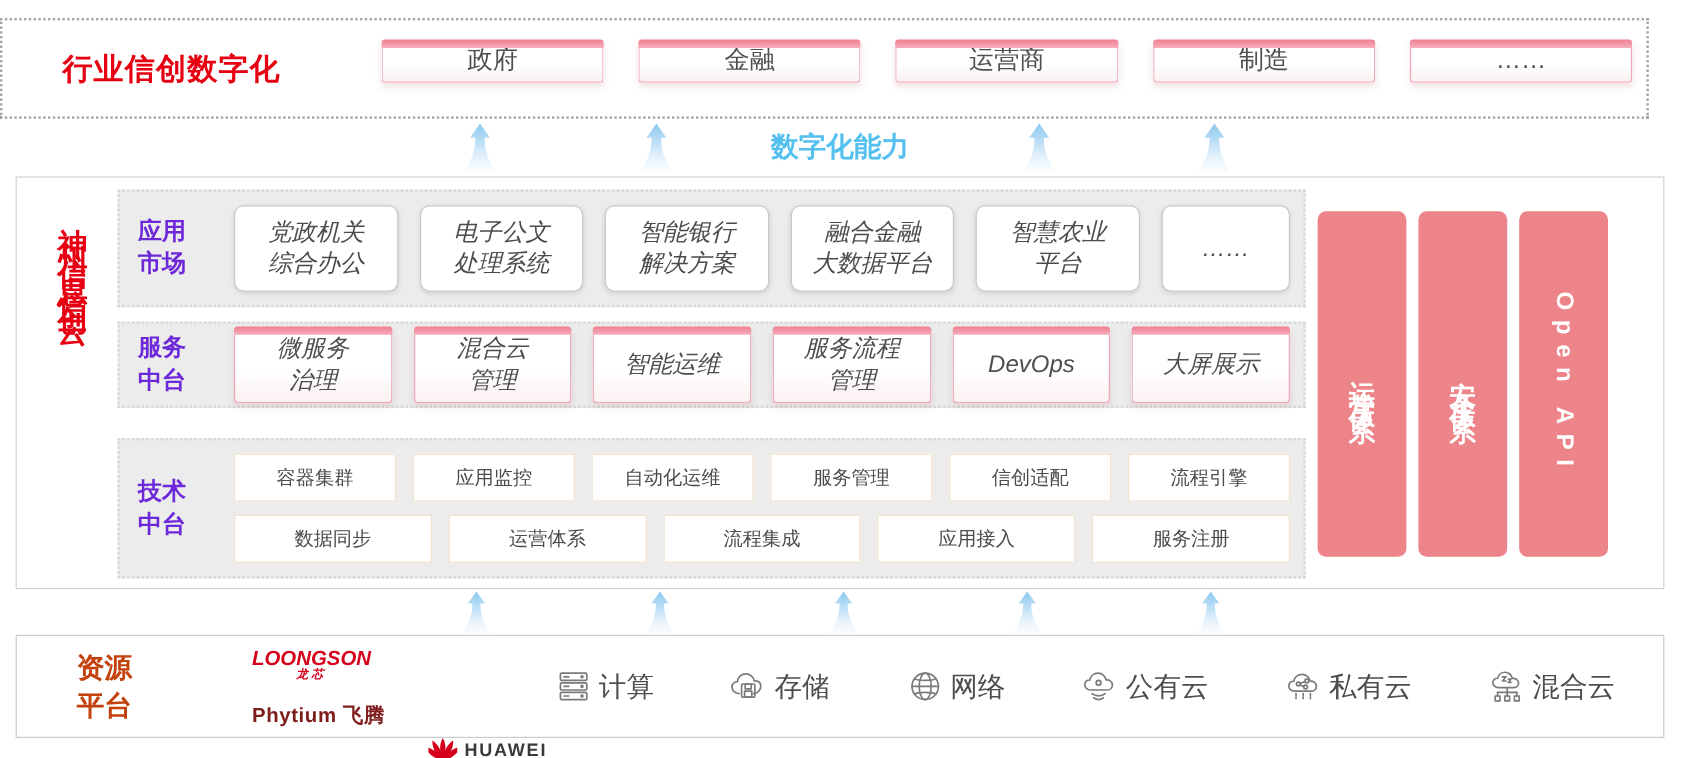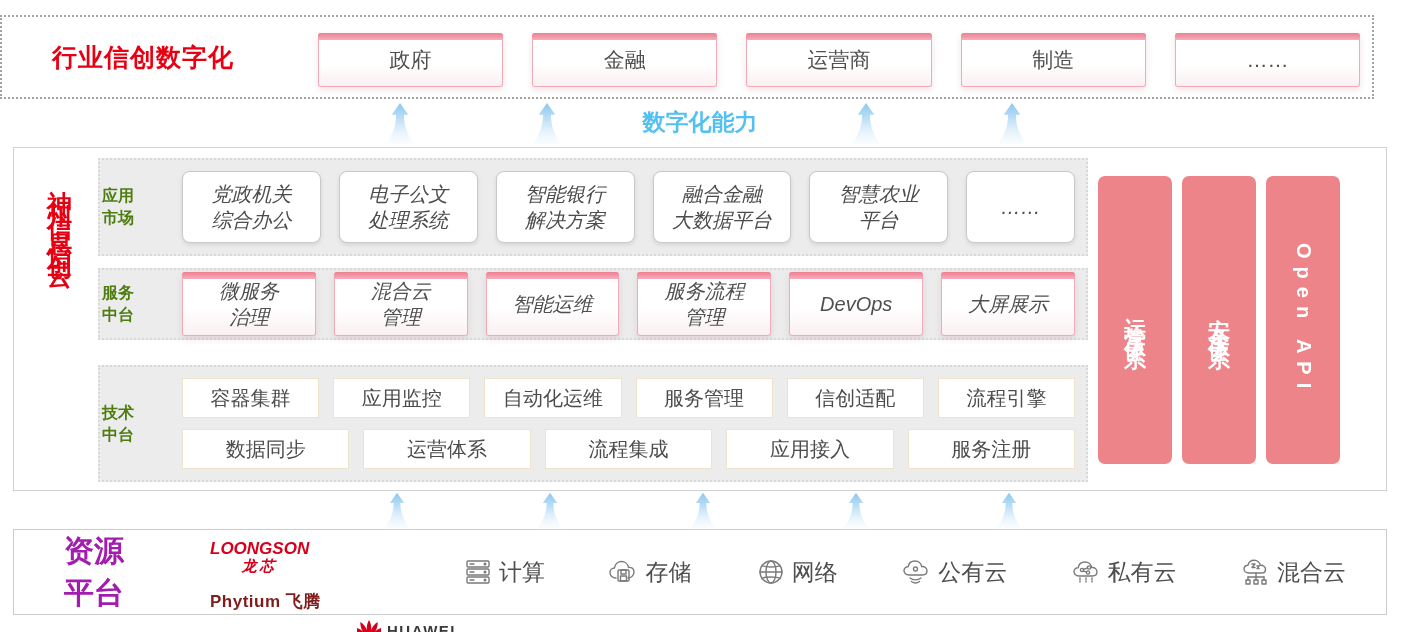--- a/index.html
+++ b/index.html
@@ -8,21 +8,21 @@
     position:relative; width:1402px; height:632px; background:#fff;
     font-family:"Liberation Sans","DejaVu Sans",sans-serif; color:#4c4c4c;
     overflow:hidden;
   }
 
   
   .top-band { position:absolute; left:0; top:15px; width:1374px; height:84px;
     border:2px dotted #a3a3a3; }
   .top-title { position:absolute; left:50px; top:50%; transform:translateY(-50%);
     font-size:25px; font-weight:bold; color:#e60012; letter-spacing:1px; }
-  .industries { position:absolute; left:268px; right:12px; top:16px; height:54px;
+  .industries { position:absolute; left:268px; right:12px; top:16px; height:36px;
     display:flex; gap:29px;padding-left:48px; }
   .pinkbox { position:relative; flex:1; border:1px solid #f3aab8; border-top:none;
     border-radius:3px; background:linear-gradient(180deg,#ffffff 0%,#ffffff 58%,#faf0f1 100%);
     box-shadow:0 3px 6px rgba(160,50,70,.14);
     display:flex; align-items:center; justify-content:center;
     font-size:21px; color:#4f4f4f; text-align:center; line-height:1.3; white-space:pre-line; }
   .pinkbox::before { content:""; position:absolute; top:0; left:-1px; right:-1px; height:7px;
     background:linear-gradient(180deg,#ee7e90,#f6aebc); border-radius:3px 3px 0 0; }
 
   
@@ -36,53 +36,53 @@
     border:1px solid #d2d2d2; background:#fff; }
   .vertical-title { position:absolute; left:30px; top:22px;
     writing-mode:vertical-rl; text-orientation:upright;
     font-size:25px; font-weight:bold; color:#e60012; letter-spacing:13px; }
 
   .section { position:absolute; left:84px; width:990px; background:#ececec;
     border:2px dotted #d8d8d8; display:flex; align-items:center; }
   .sec-app  { top:10px;  height:98px; }
   .sec-svc  { top:120px; height:72px; }
   .sec-tech { top:217px; height:117px; }
-  .sec-label { flex:none; width:64px; margin-left:2px; font-size:16px; font-weight:bold;
-    color:#4d7c0f; line-height:1.35; white-space:pre-line; }
+  .sec-label { flex:none; width:64px; margin-left:15px; font-size:20px; font-weight:bold;
+    color:#6d28d9; line-height:1.35; white-space:pre-line; }
   .sec-items { flex:1; display:flex; gap:18px; margin:0 11px 0 16px; align-items:center;font-style:italic; }
 
   .app-box { flex:1; height:72px; background:#fff; border:1px solid #c9c9c9; border-radius:8px;
     box-shadow:0 2px 4px rgba(0,0,0,.10); display:flex; align-items:center; justify-content:center;
     text-align:center; font-size:20px; line-height:1.3; white-space:pre-line; color:#4c4c4c; }
   .app-box.ellipsis { flex:0.78; }
 
   .svc-box { height:64px; font-size:20px; }
 
   .tech-rows { flex:1; display:flex; flex-direction:column; gap:11px; margin:0 11px 0 16px; }
   .tech-row { display:flex; gap:14px; }
   .tech-box { flex:1; height:40px; background:#fff; border:1px solid #efe2cf;
-    display:flex; align-items:center; justify-content:center; font-size:20px; color:#4c4c4c; }
+    display:flex; align-items:center; justify-content:center; font-size:16px; color:#4c4c4c; }
 
   .side-bar { position:absolute; top:28px; width:74px; height:288px; border-radius:7px;
     background:#ec8489; display:flex; align-items:center; justify-content:center; }
   .bar-1 { left:1084px; } .bar-2 { left:1168px; } .bar-3 { left:1252px; }
   .bar-text { writing-mode:vertical-rl; text-orientation:upright; color:#fff; font-weight:bold;
     font-size:22px; letter-spacing:10px; }
   .bar-text.latin { text-orientation:mixed; font-size:20px; letter-spacing:8px; }
 
   
   .res-box { position:absolute; left:13px; top:529px; width:1374px; height:86px;
     border:1px solid #cbcbcb; background:#fff; }
   .res-label { position:absolute; left:50px; top:50%; transform:translateY(-50%);
-    font-size:30px; font-weight:bold; color:#a21caf; line-height:1.4; white-space:pre-line; }
+    font-size:23px; font-weight:bold; color:#c2410c; line-height:1.4; white-space:pre-line; }
   .logos { position:absolute; left:196px; top:10px; width:246px; }
   .logo-row1 { display:flex; justify-content:center; align-items:flex-start; gap:16px;flex-direction:column; }
   .loongson { color:#d6001c; font-weight:bold; font-style:italic; font-size:17px;
     line-height:1; text-align:center; }
-  .loongson-sub { font-size:15px; letter-spacing:3px; margin-top:1px; }
+  .loongson-sub { font-size:10px; letter-spacing:3px; margin-top:1px; }
   .phytium { color:#7f1d1d; font-weight:bold; font-size:17px; margin-top:1px; letter-spacing:.5px; }
   .logo-row2 { display:flex; justify-content:flex-end; align-items:center; gap:6px; margin-top:7px; }
   .huawei-text { font-weight:bold; color:#3a3a3a; font-size:15px; letter-spacing:1.5px; }
   .res-items { position:absolute; left:448px; right:40px; top:0; bottom:0;
     display:flex; justify-content:space-between;font-family:Liberation Serif, serif; }
   .res-item { display:flex; align-items:center; gap:5px; font-size:23px; color:#4e4e4e; }
   .res-item svg { width:32px; height:32px; }
   .ico { stroke:#7a7a7a; fill:none; stroke-width:1.4; stroke-linecap:round; stroke-linejoin:round; }
 </style>
 </head>

